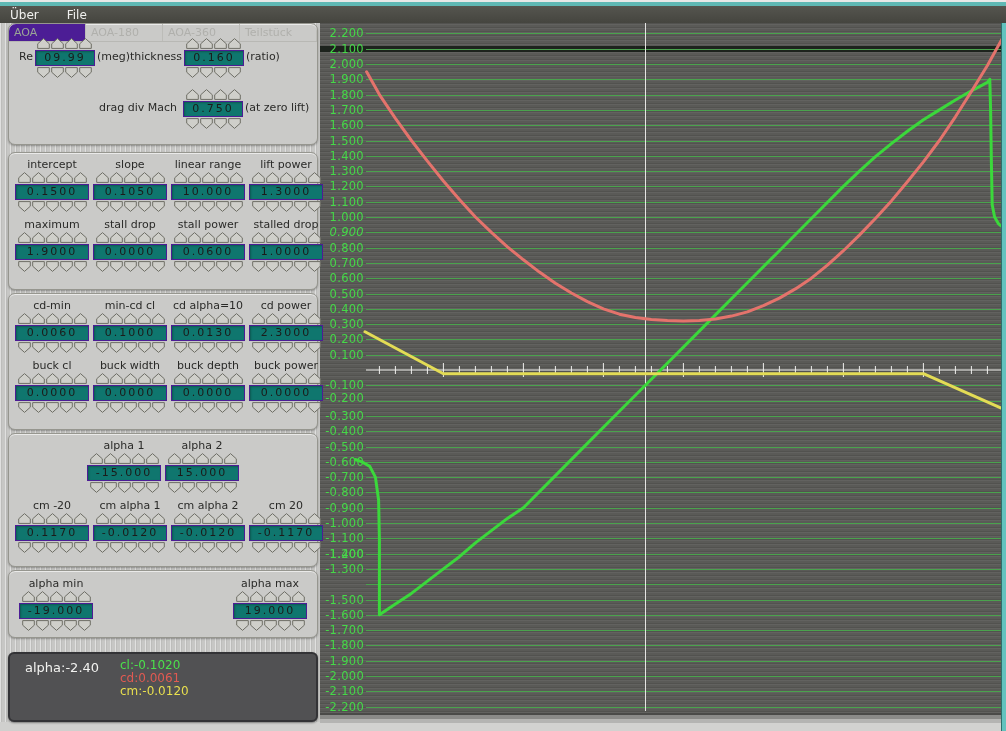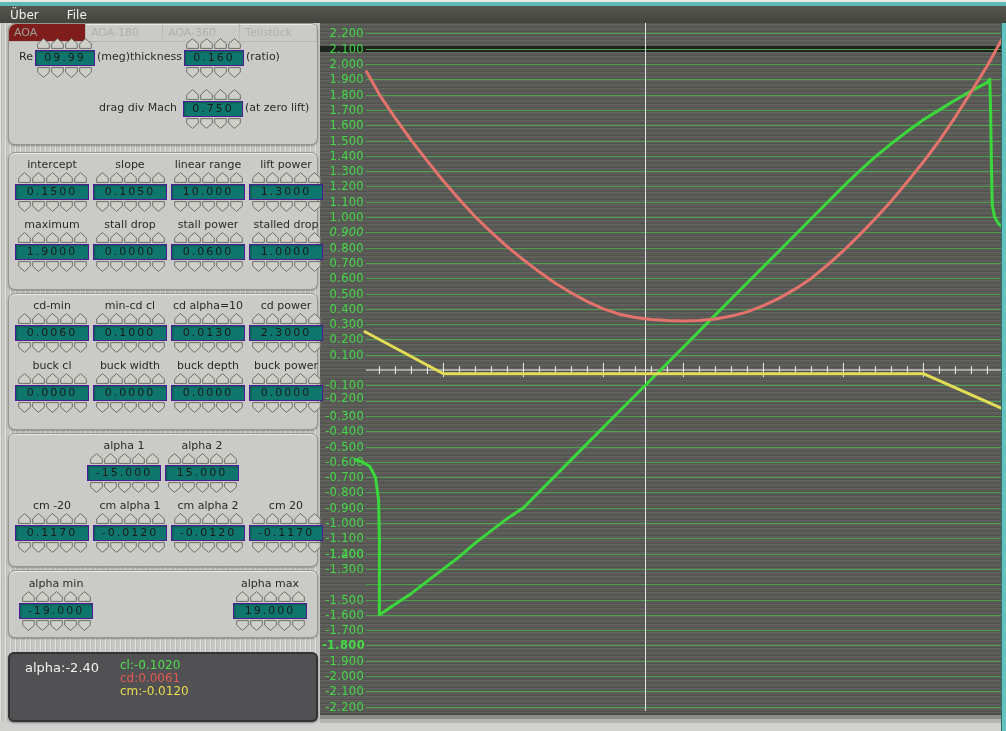--- a/index.html
+++ b/index.html
@@ -42,21 +42,21 @@
   .panel-a{top:0;height:122px;}
   .panel-b{top:129px;height:138px;}
   .panel-c{top:270px;height:137px;}
   .panel-d{top:410px;height:134px;}
   .panel-e{top:547px;height:68px;}
   .panel-f{top:629px;height:70px;background:#515153;border:2px solid #333336;
     border-radius:6px;box-shadow:0 1px 2px rgba(0,0,0,.4);}
   .tabs{display:flex;height:17px;border-bottom:1px solid #b8b8b4;border-radius:7px 7px 0 0;overflow:hidden;}
   .tab{flex:1;font-size:11px;color:#b0b0ac;padding:2px 0 0 5px;border-right:1px solid #bcbcb8;
     white-space:nowrap;overflow:hidden;cursor:default;}
-  .tab.active{background:#7f1d1d;color:#9aa596;}
+  .tab.active{background:#4c1d95;color:#9aa596;}
   .lbl{font-size:11px;color:#2a2a28;white-space:nowrap;}
   .row{display:flex;align-items:center;}
   .row-re{margin-top:-8px;padding-left:10px;}
   .row-mach{margin-top:6px;}
   .mach-lbl{display:inline-block;width:168px;text-align:right;padding-right:4px;}
   .spinfield{display:inline-flex;flex-direction:column;align-items:center;margin:0 2px;}
   .arrow-row{display:flex;gap:1px;height:11px;margin:1px 0;}
   .arrow-row span{display:inline-block;width:13px;height:11px;line-height:0;cursor:pointer;}
   .val{background:#0f766e;border:1px solid #4c1d95;box-shadow:inset 1px 1px 2px rgba(0,0,0,.25);
     color:#1b1b1a;font-size:11px;letter-spacing:2px;height:14px;line-height:14px;
@@ -158,21 +158,21 @@
     <div class="ylab" style="top: 538.9px; color: rgb(69, 217, 72);">-1.300</div>
     <div class="gridline" style="top: 561px; background: rgb(74, 162, 77);"></div>
     <div class="ylab" style="top: 524px; color: rgb(69, 217, 72);">-1.400</div>
     <div class="gridline" style="top: 577px; background: rgb(74, 162, 77);"></div>
     <div class="ylab" style="top: 569.5px; color: rgb(69, 217, 72);">-1.500</div>
     <div class="gridline" style="top: 592px; background: rgb(74, 162, 77);"></div>
     <div class="ylab" style="top: 584.8px; color: rgb(69, 217, 72);">-1.600</div>
     <div class="gridline" style="top: 607px; background: rgb(74, 162, 77);"></div>
     <div class="ylab" style="top: 600.1px; color: rgb(69, 217, 72);">-1.700</div>
     <div class="gridline" style="top: 622px; background: rgb(74, 162, 77);"></div>
-    <div class="ylab" style="top: 615.4px; color: rgb(69, 217, 72); font-weight: bold;">-1.800</div>
+    <div class="ylab" style="top: 615.4px; color: rgb(69, 217, 72);">-1.800</div>
     <div class="gridline" style="top: 638px; background: rgb(74, 162, 77);"></div>
     <div class="ylab" style="top: 630.7px; color: rgb(69, 217, 72);">-1.900</div>
     <div class="gridline" style="top: 653px; background: rgb(74, 162, 77);"></div>
     <div class="ylab" style="top: 646px; color: rgb(69, 217, 72);">-2.000</div>
     <div class="gridline" style="top: 668px; background: rgb(74, 162, 77);"></div>
     <div class="ylab" style="top: 661.3px; color: rgb(69, 217, 72);">-2.100</div>
     <div class="gridline" style="top: 684px; background: rgb(74, 162, 77);"></div>
     <div class="ylab" style="top: 676.6px; color: rgb(69, 217, 72);">-2.200</div>
     <div class="cursor-line" style="left: 325px; background: rgb(228, 228, 226);"></div>
     <svg class="curves" width="686" height="690">

